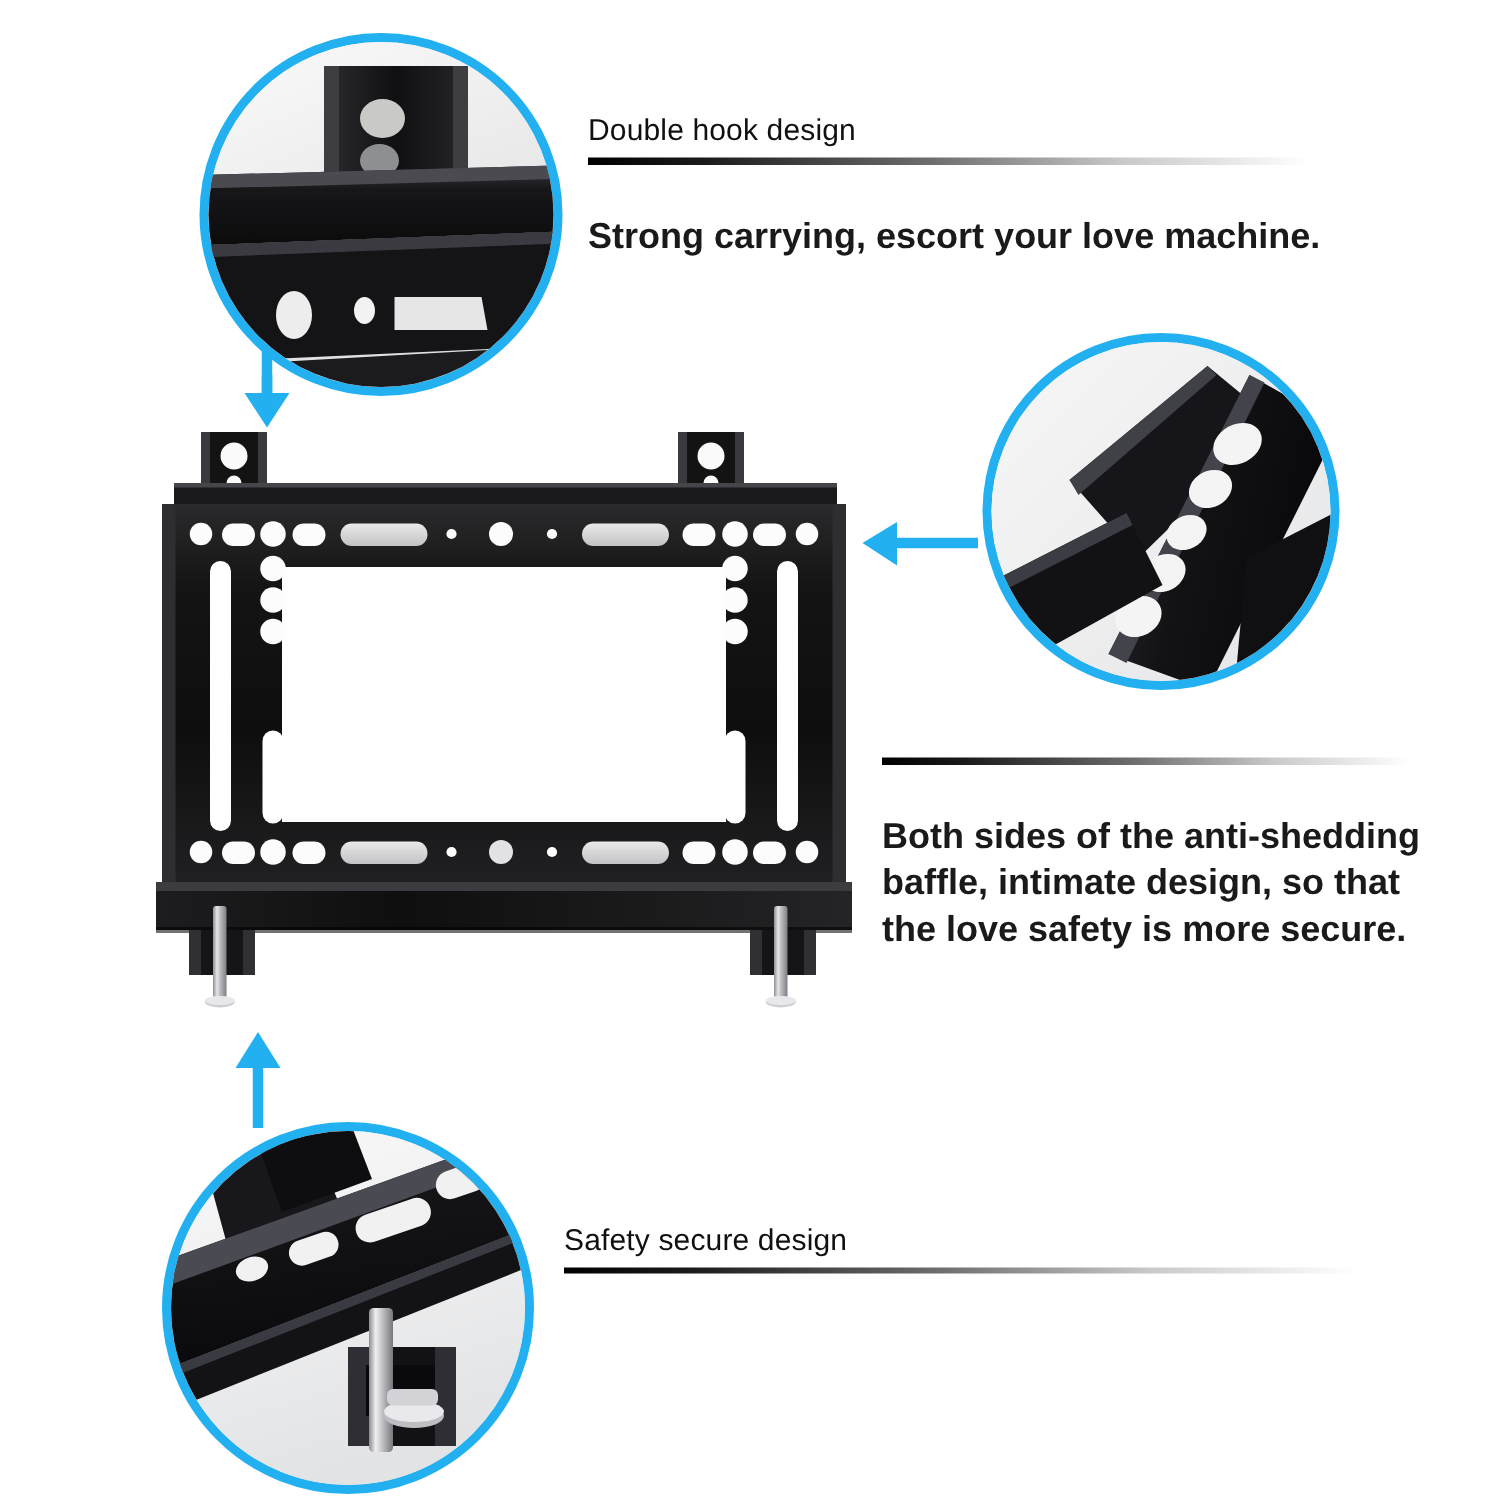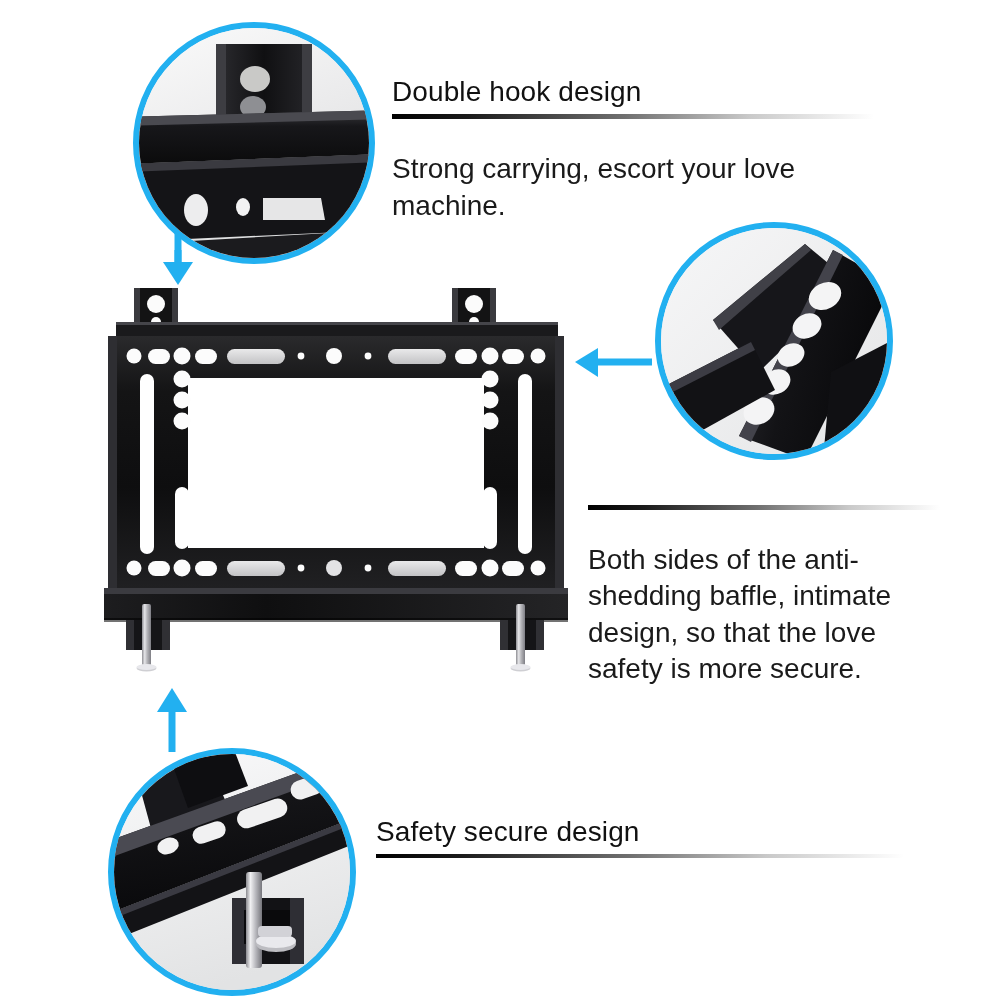--- a/index.html
+++ b/index.html
@@ -13,39 +13,39 @@
     height: 1000px;
     background: #ffffff;
     overflow: hidden;
     font-family: "Liberation Sans", sans-serif;
     -webkit-font-smoothing: antialiased;
   }
 
   
   .feature { position: absolute; }
   .feature-title {
-    font-size: 28px;
+    font-size: 20px;
     font-weight: 400;
     color: #111111;
     letter-spacing: 0.1px;
     line-height: 1.12;
     white-space: nowrap;
   }
   .feature-rule {
     height: 5px;
     margin-top: 7px;
     margin-bottom: 9px;
     background: linear-gradient(to right, #000000 0%, #1b1b1b 16%, #6f6f6f 48%, #c9c9c9 74%, #ffffff 100%);
   }
   .feature-rule.thin {
     height: 4px;
   }
   .feature-body {
-    font-size: 28px;
-    font-weight: 400;
+    font-size: 24px;
+    font-weight: 700;
     color: #1a1a1a;
     line-height: 1.30;
     margin-top: 32px;
   }
 
   #feature-hook   { left: 392px; top: 76px;  width: 500px; }
   #feature-hook .feature-rule { width: 482px; }
   #feature-nonslip{ left: 588px; top: 498px; width: 360px; }
   #feature-nonslip .feature-rule { width: 352px; }
   #feature-screw  { left: 376px; top: 816px; width: 545px; }

